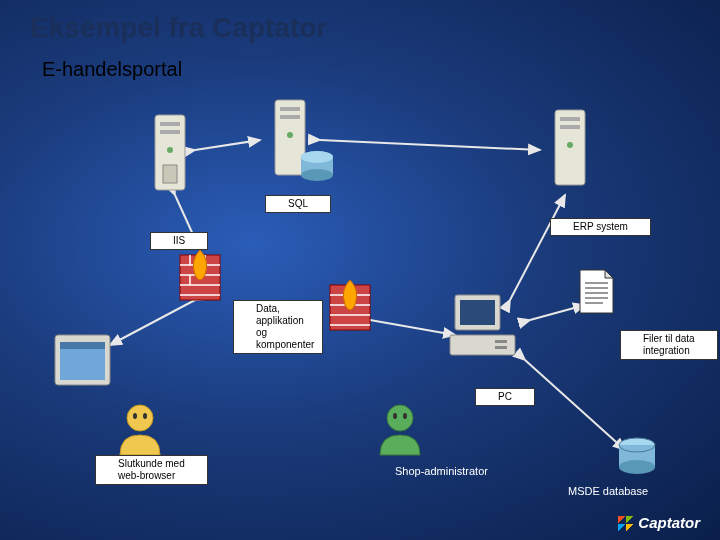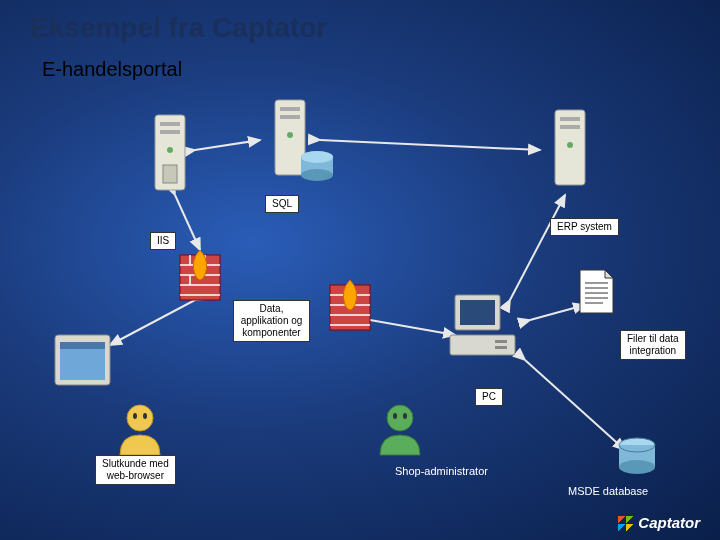--- a/index.html
+++ b/index.html
@@ -24,23 +24,23 @@
     top: 58px;
     left: 30px;
     font-size: 20px;
     color: #000;
     margin-left: 12px;
   }
   .label {
     position: absolute;
     background: #fff;
     border: 1px solid #333;
-    padding: 2px 6px;
+    padding: 2px 22px;
     font-size: 10px;
-    text-align: center;
+    text-align: left;
     line-height: 1.2;
     color: #000;
   }
   .label-plain {
     position: absolute;
     font-size: 11px;
     color: #fff;
     text-align: right;
   }
   .logo {
@@ -195,21 +195,21 @@
 <svg class="icon" style="left:615px;top:435px" width="45" height="45" viewBox="0 0 45 45">
   <ellipse cx="22" cy="10" rx="18" ry="7" fill="#a8d8f0"></ellipse>
   <rect x="4" y="10" width="36" height="22" fill="#7fb8d8"></rect>
   <ellipse cx="22" cy="32" rx="18" ry="7" fill="#5a98b8"></ellipse>
   <ellipse cx="22" cy="10" rx="18" ry="7" fill="none" stroke="#4a7a9a"></ellipse>
 </svg>
 
 <div class="label" style="left:265px;top:195px">SQL</div>
 <div class="label" style="left:150px;top:232px">IIS</div>
 <div class="label" style="left:550px;top:218px">ERP system</div>
-<div class="label" style="left:233px;top:300px;white-space:pre-line;width:77px">Data,
+<div class="label" style="left:233px;top:300px;white-space:pre-line;width:90px">Data,
 applikation og
 komponenter</div>
 <div class="label" style="left:620px;top:330px;white-space:pre-line">Filer til data
 integration</div>
 <div class="label" style="left:475px;top:388px">PC</div>
 <div class="label" style="left:95px;top:455px;white-space:pre-line">Slutkunde med
 web-browser</div>
 <div class="label-plain" style="left:395px;top:465px">Shop-administrator</div>
 <div class="label-plain" style="left:568px;top:485px">MSDE database</div>
 

